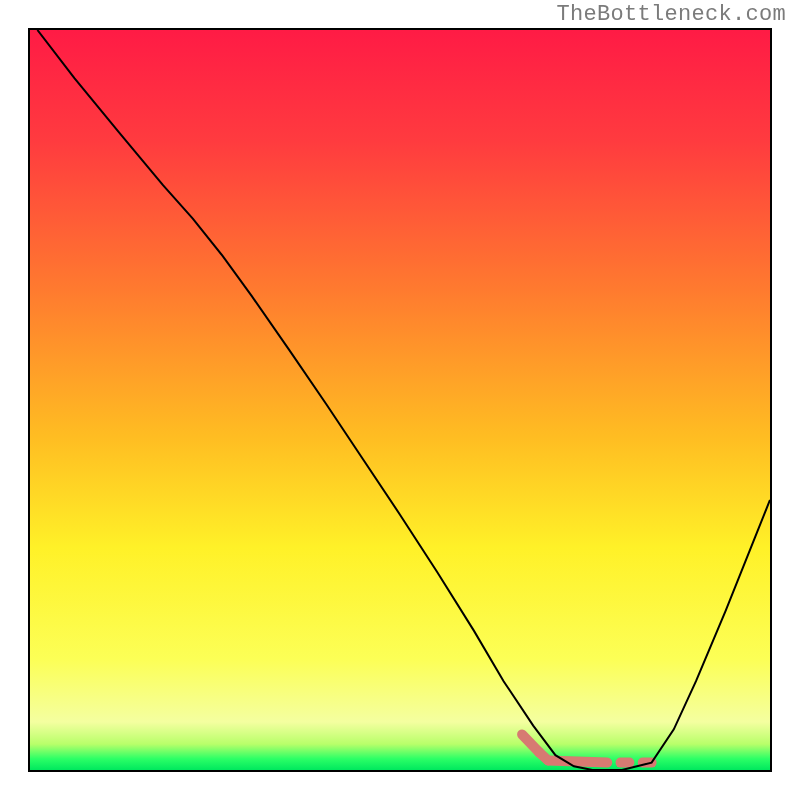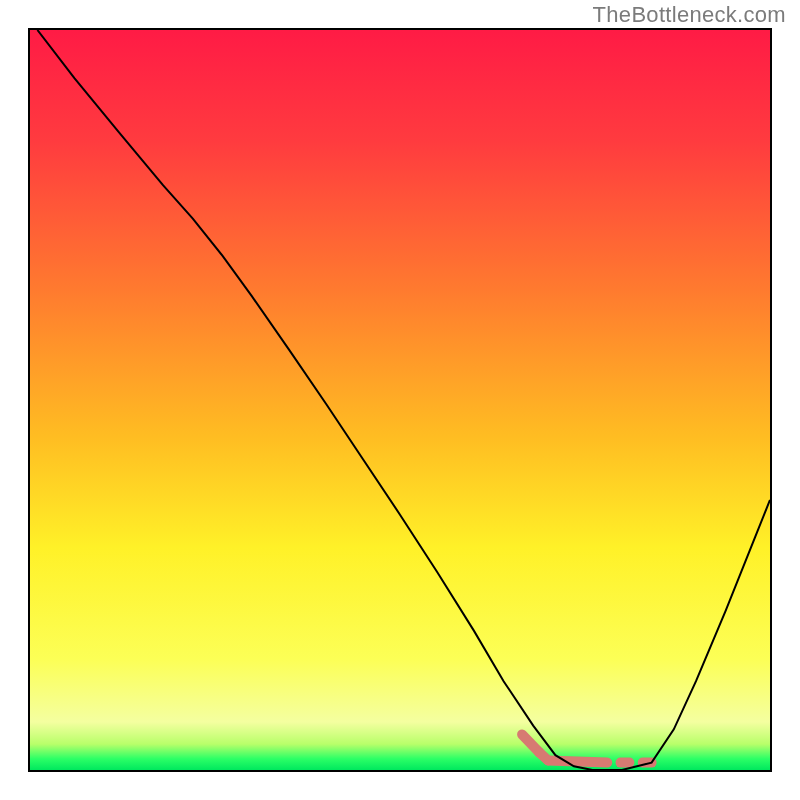--- a/index.html
+++ b/index.html
@@ -8,20 +8,21 @@
     width: 800px;
     height: 800px;
     background: #ffffff;
     font-family: Arial, Helvetica, sans-serif;
     overflow: hidden;
   }
   .wrap {
     position: relative;
     width: 800px;
     height: 800px;
+    font-family: Liberation Mono, monospace;
   }
   .watermark {
     position: absolute;
     top: 2px;
     right: 14px;
     color: #7b7b7b;
     font-size: 22px;
     font-weight: 500;
     letter-spacing: 0.3px;
     user-select: none;

